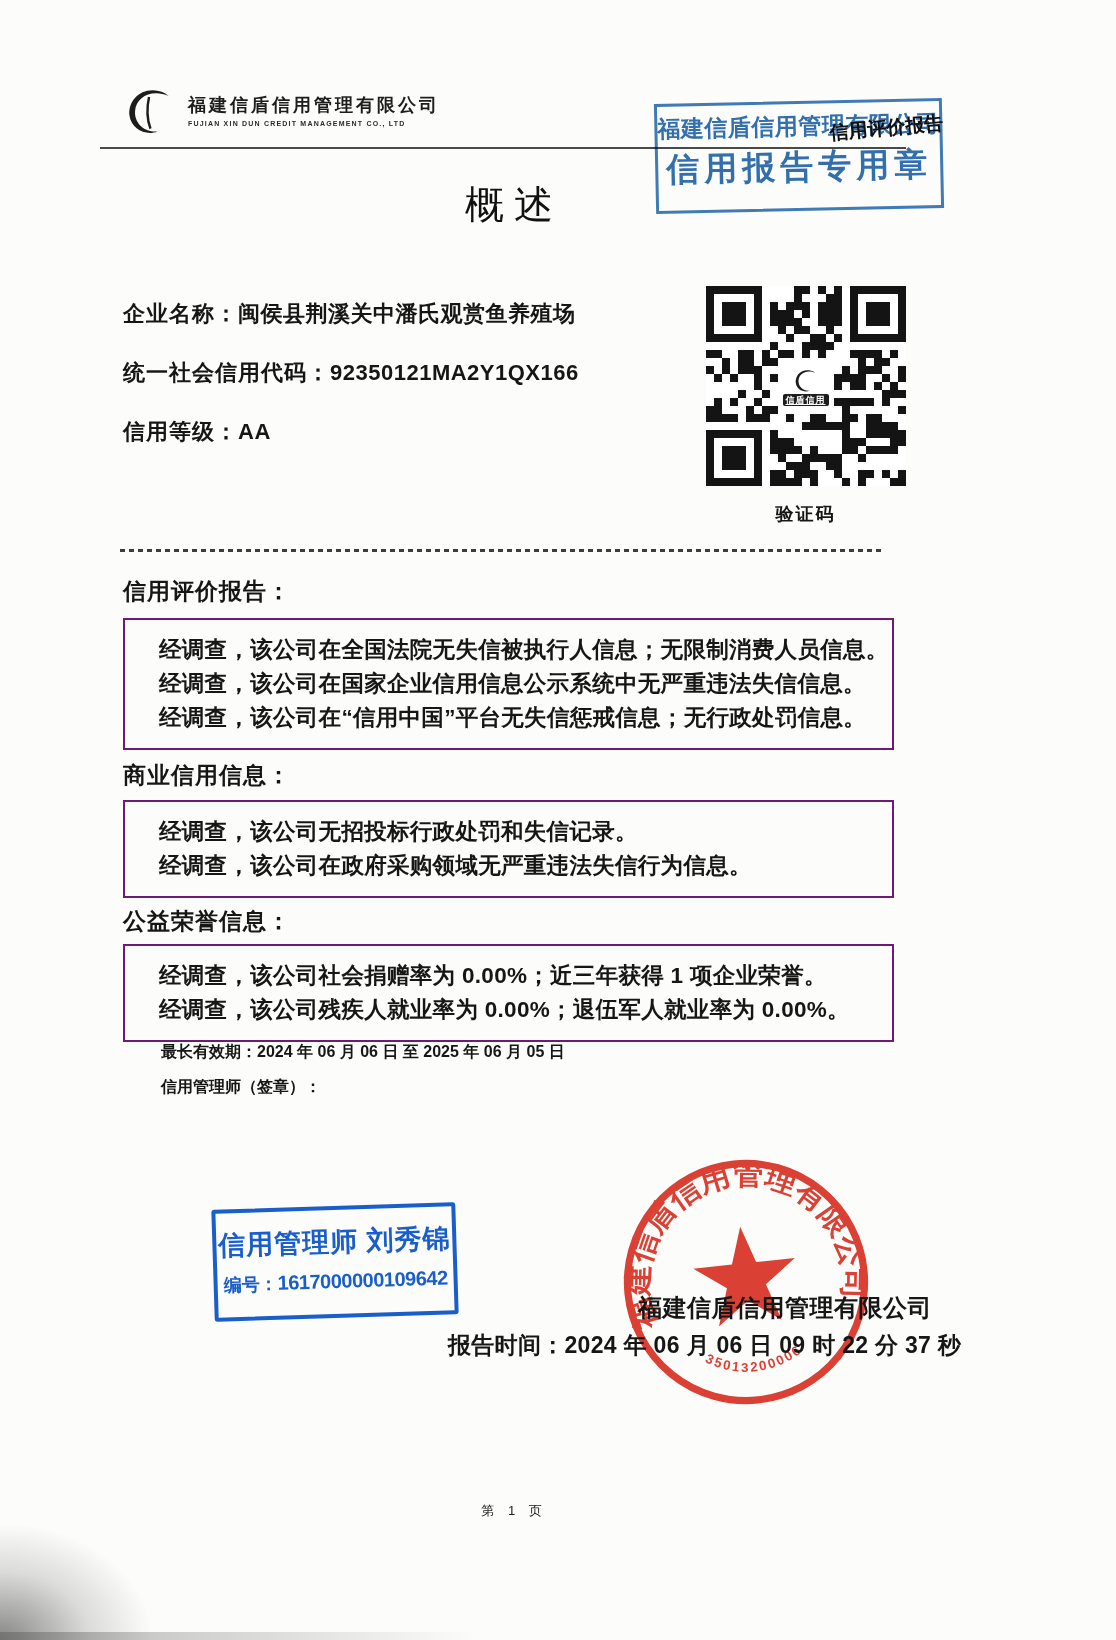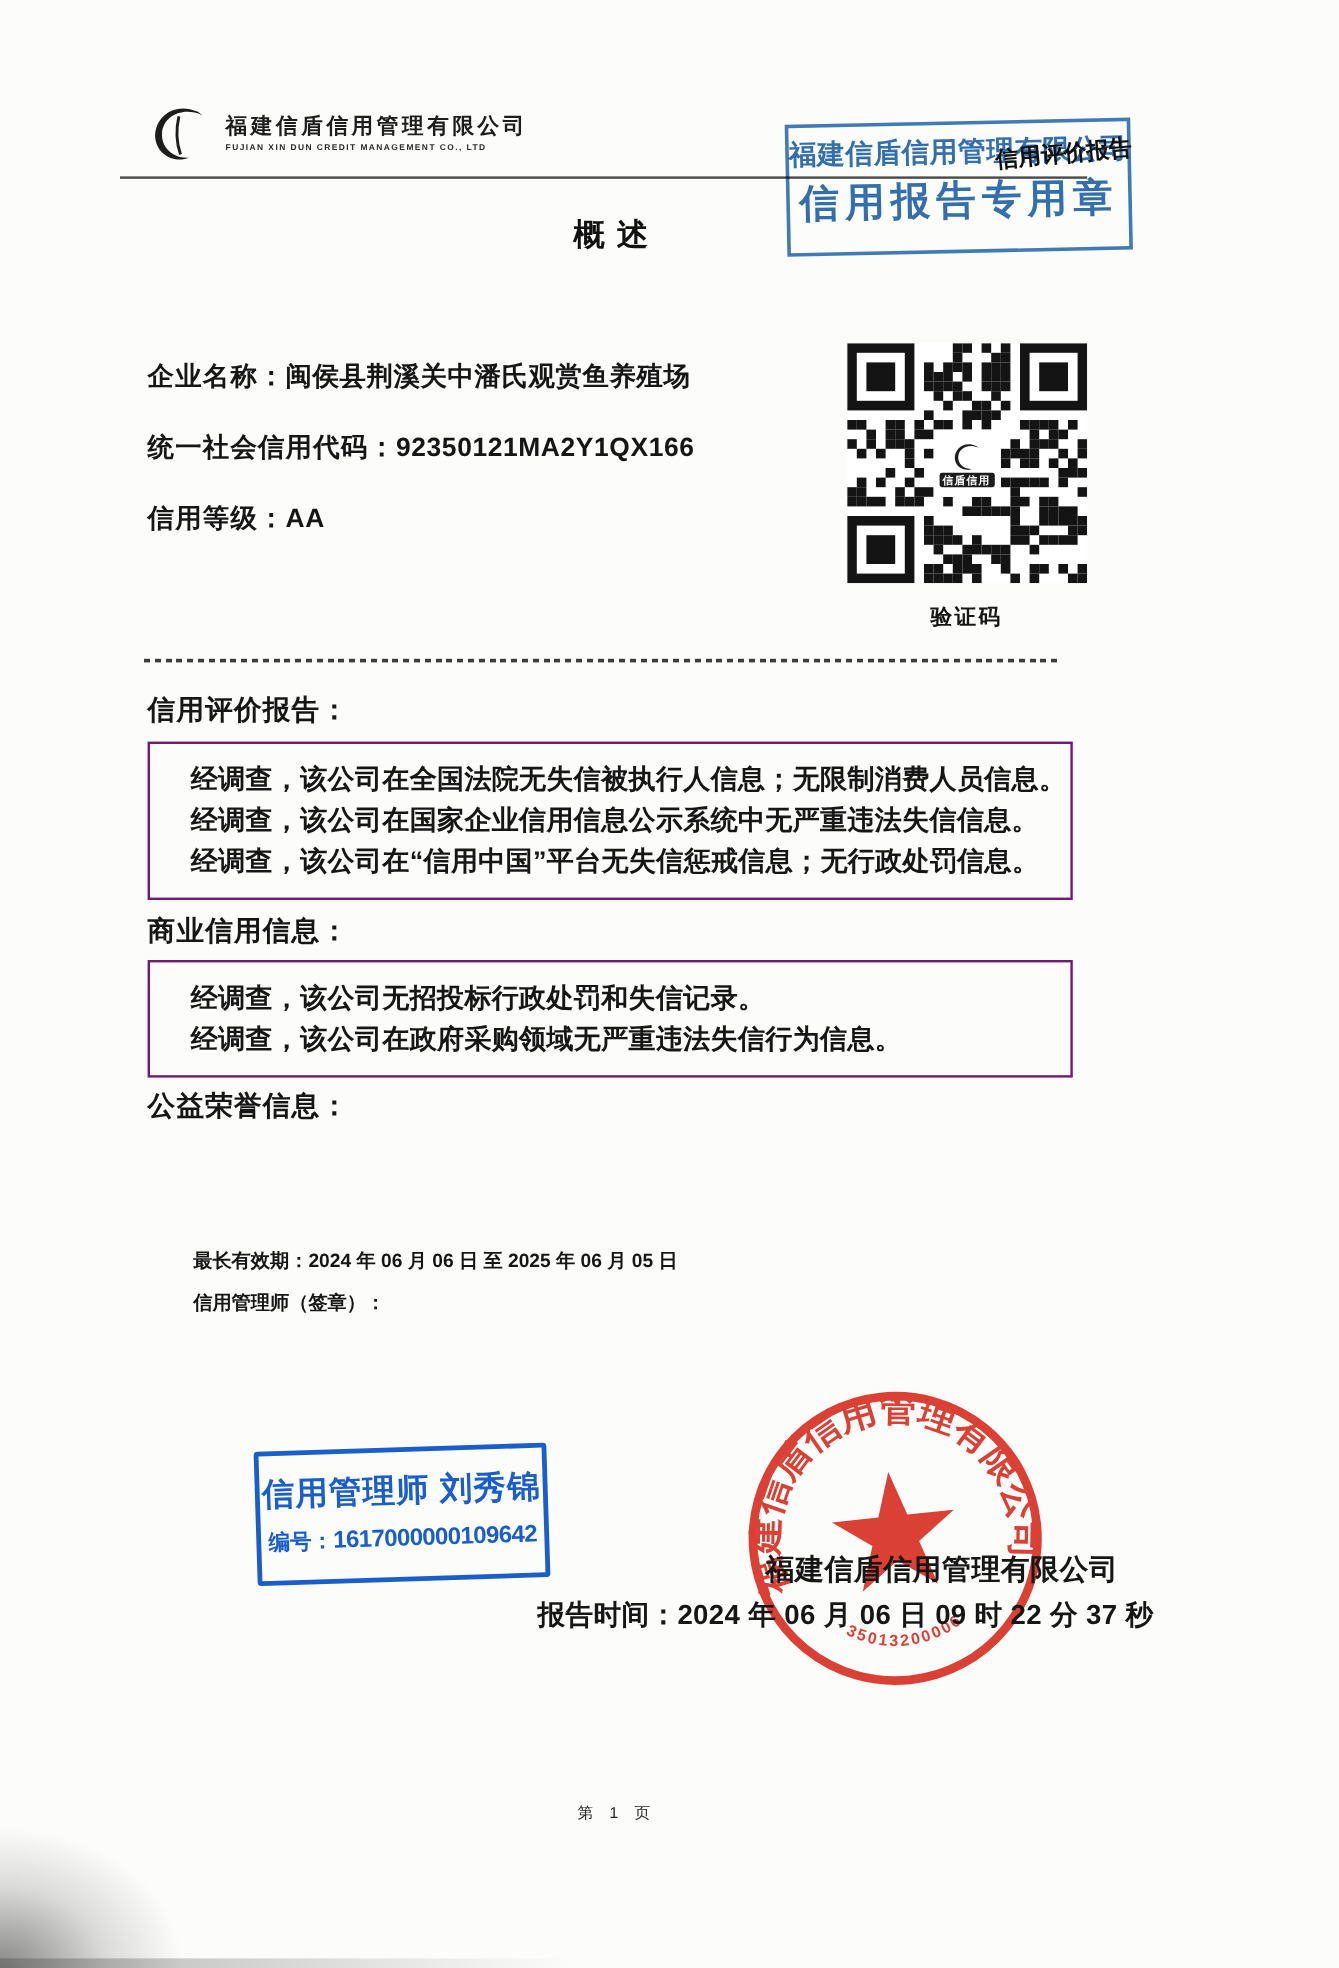--- a/index.html
+++ b/index.html
@@ -17,37 +17,37 @@
   .corner-stamp{position:absolute;left:655px;top:101px;width:282px;height:104px;
         border:3px solid rgba(46,110,177,.9);transform:rotate(-1.2deg);
         text-align:center;color:rgba(40,104,172,.95);mix-blend-mode:multiply;}
   .cs-l1{font-size:23px;font-weight:700;letter-spacing:.5px;margin-top:7px;white-space:nowrap;}
   .cs-l2{font-size:33px;font-weight:700;letter-spacing:5px;margin-top:3px;white-space:nowrap;}
   .cs-overlay{position:absolute;left:172px;top:13px;font-size:19px;font-weight:700;
         color:#101010;letter-spacing:0;transform:rotate(-4deg);white-space:nowrap;}
 
   
   .title{position:absolute;left:0;top:178px;width:1028px;margin:0;text-align:center;
-        font-size:26px;font-weight:700;letter-spacing:10px;color:#111;}
+        font-size:39px;font-weight:400;letter-spacing:10px;color:#111;}
 
   
   .fields{position:absolute;left:123px;top:284px;width:580px;}
   .f-row{height:59px;display:flex;align-items:center;font-size:22px;font-weight:700;white-space:nowrap;}
   .f-label{letter-spacing:1px;}
   .f-value{letter-spacing:.5px;}
 
   
   .qr-wrap{position:absolute;left:703px;top:286px;width:205px;margin:0;}
   .qr-box{position:relative;width:200px;height:200px;background:#fff;margin:0 auto;}
   .qr-box svg{display:block;}
   .qr-logo{position:absolute;left:50%;top:50%;transform:translate(-50%,-50%);
         width:56px;height:56px;background:#fff;display:flex;flex-direction:column;
         align-items:center;justify-content:center;}
   .qr-logo .pill{background:#1c1c1c;color:#fff;font-size:9px;font-weight:700;
-        line-height:12px;padding:0 3px;border-radius:2px;letter-spacing:1px;}
+        line-height:12px;padding:0 3px;border-radius:2px;letter-spacing:1px;text-decoration:underline;}
   .qr-caption{display:block;text-align:center;margin-top:16px;font-size:18px;
         font-weight:700;letter-spacing:2px;}
 
   
   .dashes{position:absolute;left:120px;top:549px;width:762px;height:2.5px;
         background:repeating-linear-gradient(90deg,#3c3c3c 0 5px,transparent 5px 9px);}
 
   
   .sec-h{position:absolute;left:123px;margin:0;font-size:23px;font-weight:700;letter-spacing:1px;}
   .sec-box{position:absolute;left:123px;width:723px;border:2px solid #701a75;
@@ -360,20 +360,24 @@
     <p>经调查，该公司在“信用中国”平台无失信惩戒信息；无行政处罚信息。</p>
   </div>
 
   <h2 class="sec-h" id="sec2-h">商业信用信息：</h2>
   <div class="sec-box" id="sec2-box">
     <p>经调查，该公司无招投标行政处罚和失信记录。</p>
     <p>经调查，该公司在政府采购领域无严重违法失信行为信息。</p>
   </div>
 
   <h2 class="sec-h" id="sec3-h">公益荣誉信息：</h2>
+  <div class="sec-box" id="sec3-box">
+    <p>经调查，该公司社会捐赠率为 0.00%；近三年获得 1 项企业荣誉。</p>
+    <p>经调查，该公司残疾人就业率为 0.00%；退伍军人就业率为 0.00%。</p>
+  </div>
 
   <div class="statement">
     <p class="stmt-row">
       <span>最长有效期：</span><span>2024 年 06 月 06 日  至  2025 年 06 月 05 日</span>
     </p>
     <p class="stmt-row">信用管理师（签章）：</p>
   </div>
 
   <div class="mgr-stamp">
     <div class="mgr-l1">信用管理师  刘秀锦</div>

